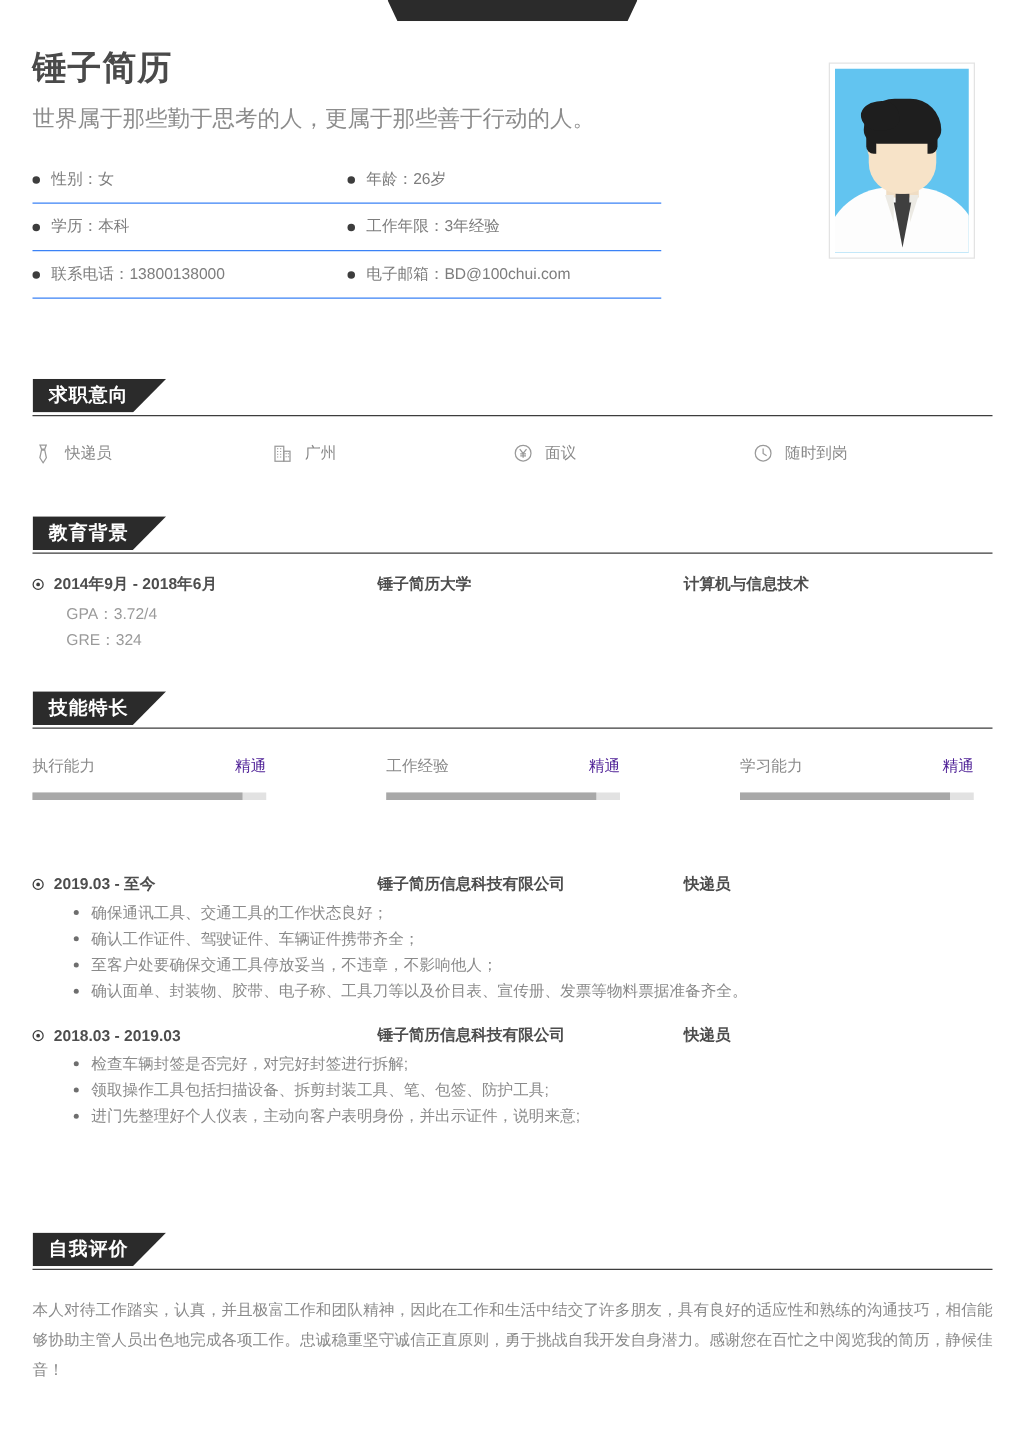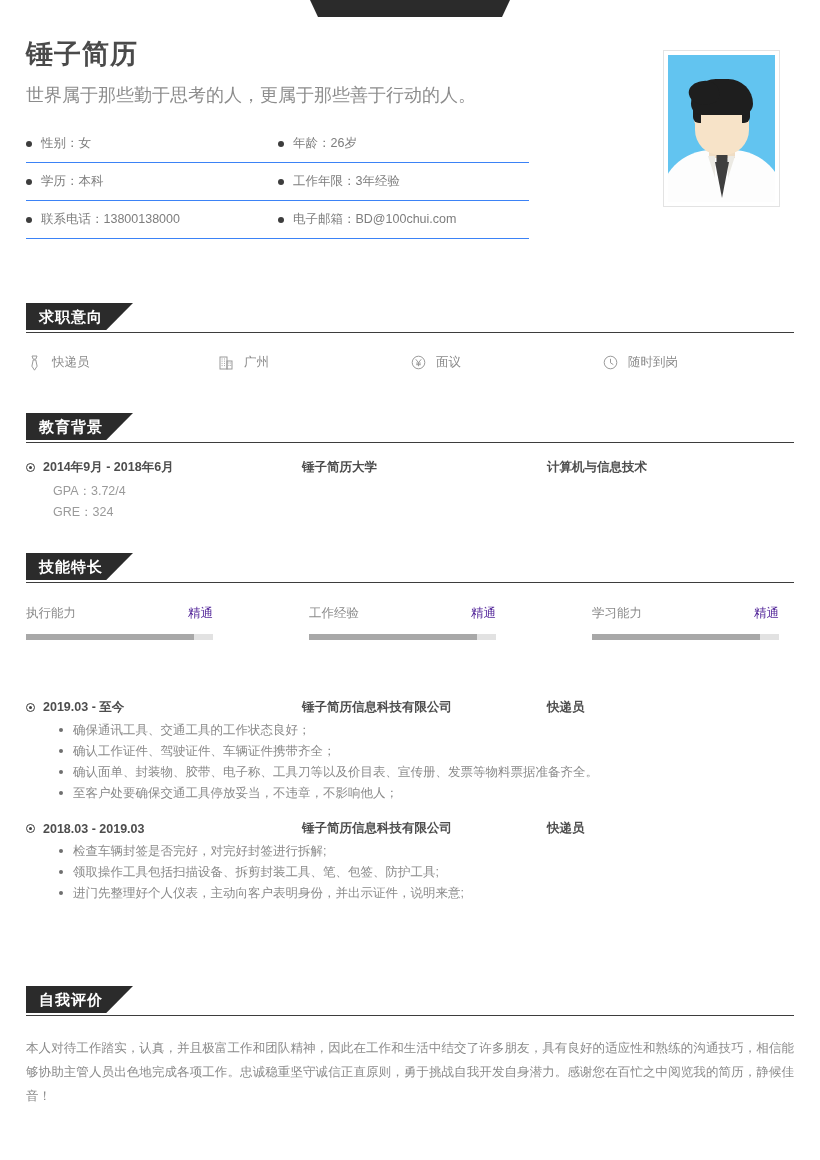--- a/index.html
+++ b/index.html
@@ -543,25 +543,25 @@
         <div class="duty">
           <span class="bl"></span>
           <span>确保通讯工具、交通工具的工作状态良好；</span>
         </div>
         <div class="duty">
           <span class="bl"></span>
           <span>确认工作证件、驾驶证件、车辆证件携带齐全；</span>
         </div>
         <div class="duty">
           <span class="bl"></span>
+          <span>至客户处要确保交通工具停放妥当，不违章，不影响他人；</span>
+        </div>
+        <div class="duty">
+          <span class="bl"></span>
           <span>确认面单、封装物、胶带、电子称、工具刀等以及价目表、宣传册、发票等物料票据准备齐全。</span>
-        </div>
-        <div class="duty">
-          <span class="bl"></span>
-          <span>至客户处要确保交通工具停放妥当，不违章，不影响他人；</span>
         </div>
       </div>
     </div>
 
     <div class="entry">
       <div class="entry-head">
         <span class="ring"></span>
         <span class="col-date">2018.03 - 2019.03</span>
         <span class="col-org">锤子简历信息科技有限公司</span>
         <span class="col-role">快递员</span>

